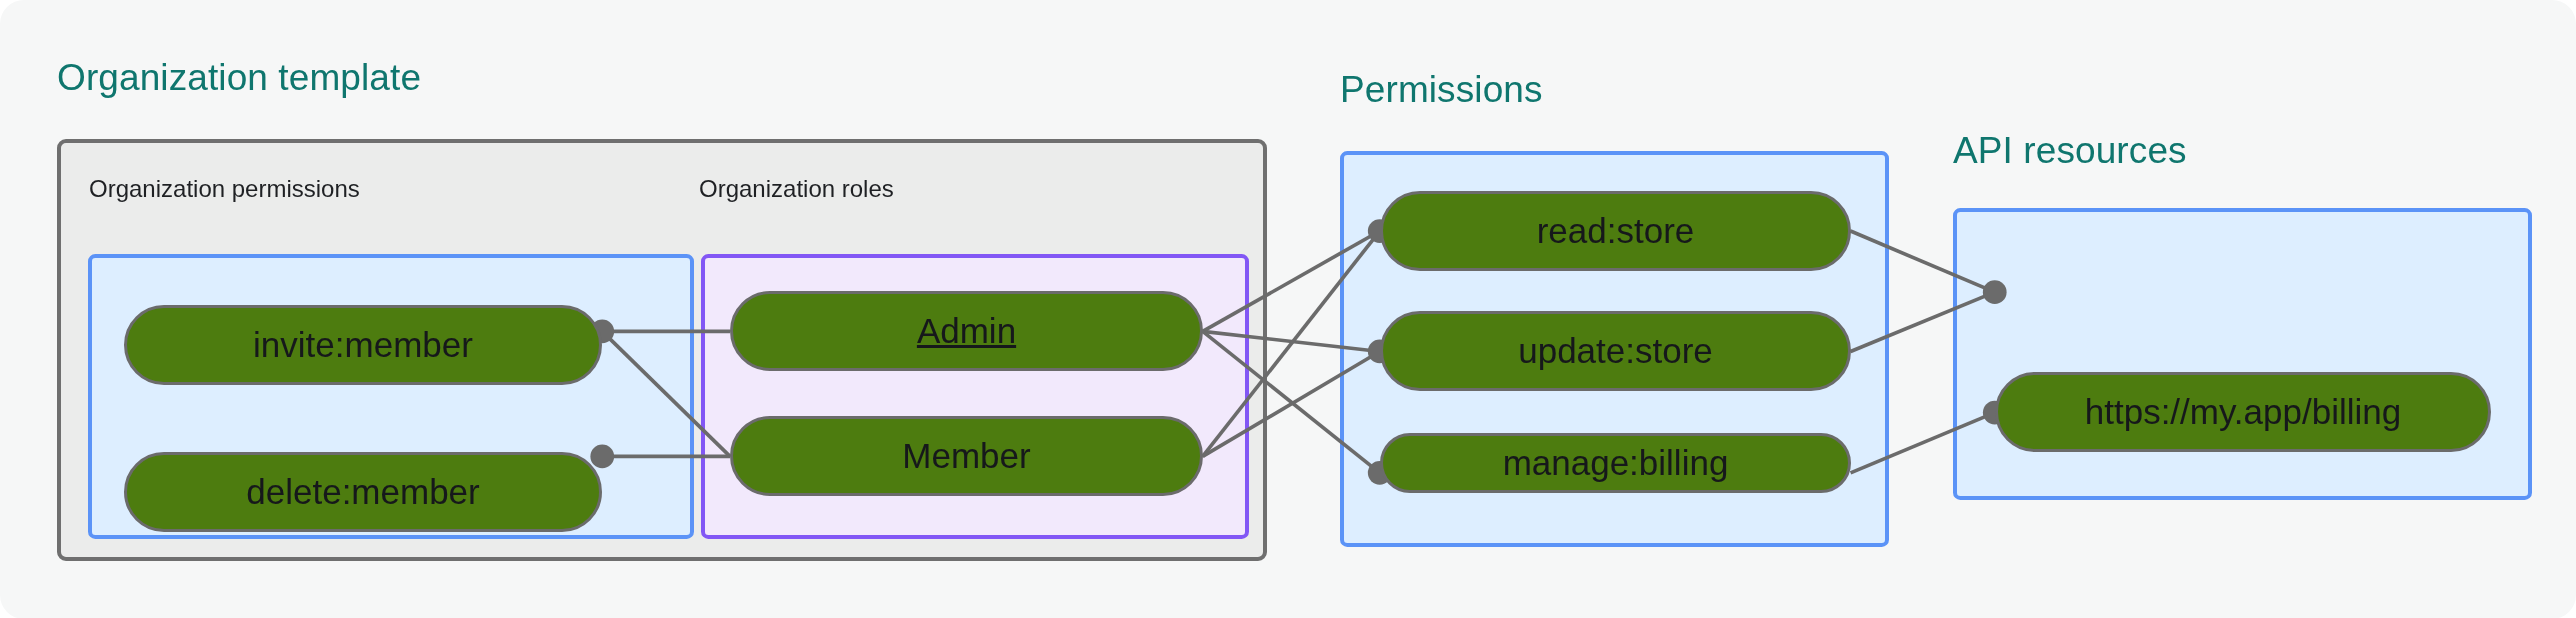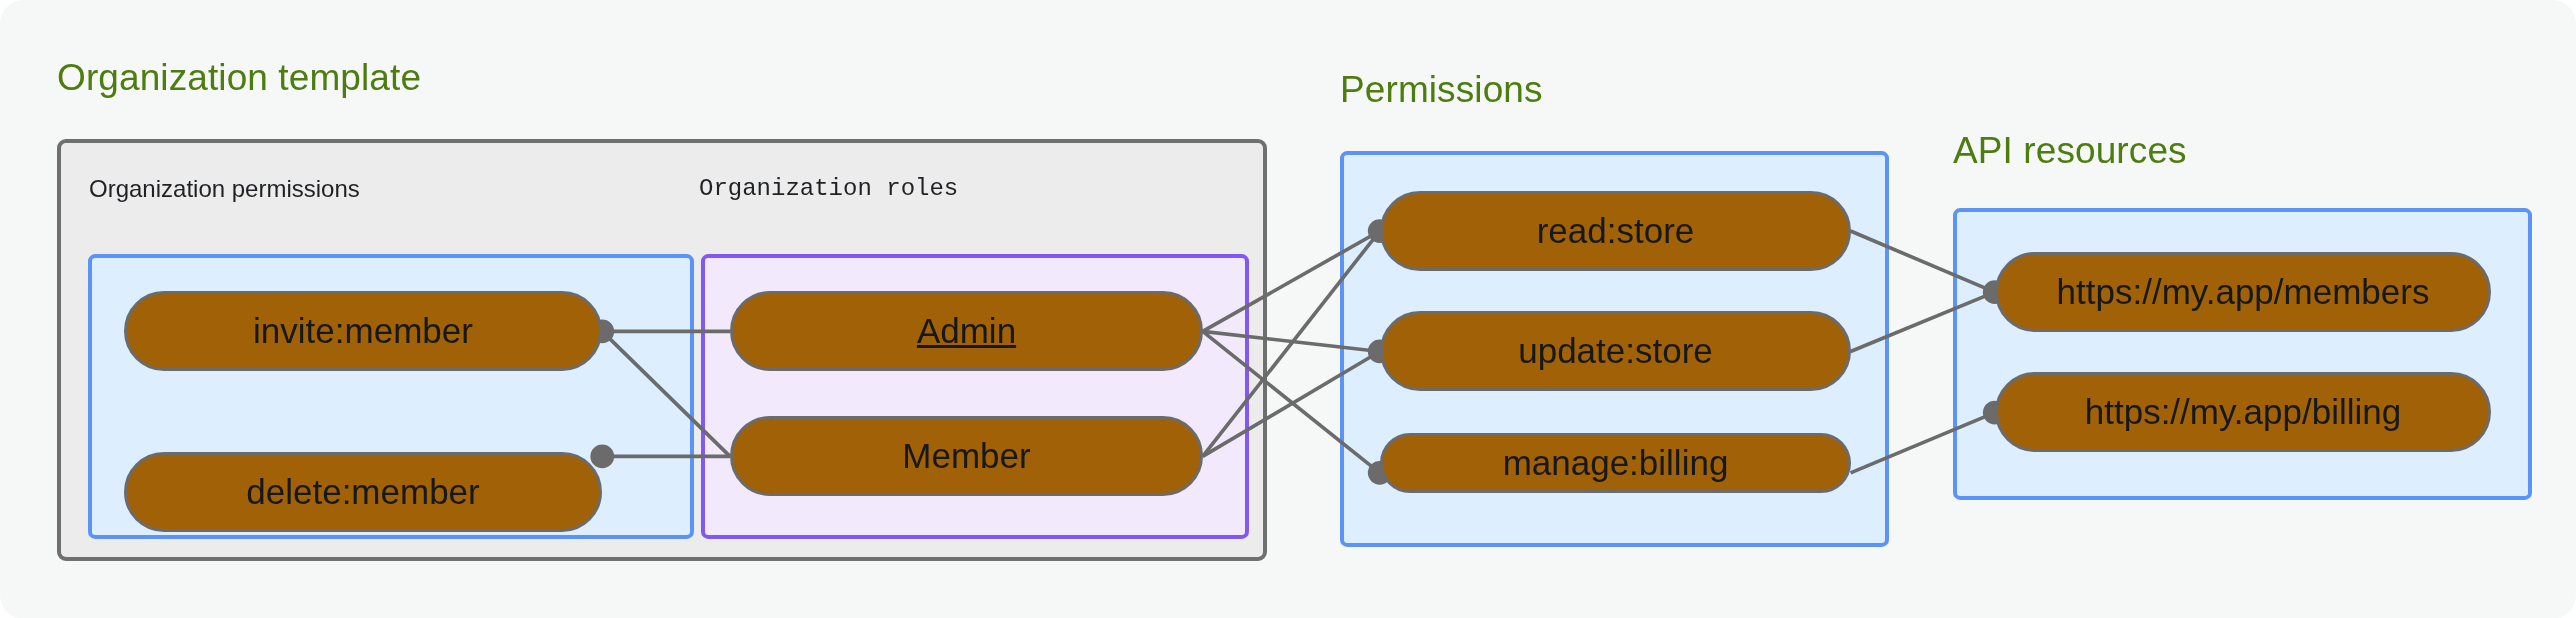--- a/index.html
+++ b/index.html
@@ -1,43 +1,43 @@
 <!DOCTYPE html>
 <html style="font-size:14.6px"><head>
 <meta charset="utf-8">
 <style>
   html,body{margin:0;padding:0;background:#ffffff;}
   body{font-family:"Liberation Sans",sans-serif;}
   #canvas{position:relative;width:2576px;height:619px;background:#f6f7f7;border-radius:24px;overflow:hidden;}
-  .grp-label{position:absolute;font-size:37px;color:#4d7c0f;white-space:nowrap;letter-spacing:0.1px;text-align:right;}
+  .grp-label{position:absolute;font-size:37px;color:#0f766e;white-space:nowrap;letter-spacing:0.1px;text-align:right;}
   .box{position:absolute;box-sizing:border-box;}
   .box-template{background:#ebeceb;border:4.6px solid #6f6f6f;border-radius:9px;}
   .box-blue{background:#ddeeff;border:4.6px solid #5b93f7;border-radius:7.3px;}
   .box-purple{background:#f2e9fc;border:4.6px solid #8257f5;border-radius:7.3px;}
   .sub-label{position:absolute;font-size:24px;color:#1f2124;white-space:nowrap;}
-  .pill{position:absolute;box-sizing:border-box;background:#a16207;border:3.7px solid #6b6b6b;
+  .pill{position:absolute;box-sizing:border-box;background:#4d7c0f;border:3.7px solid #6b6b6b;
         border-radius:912px;display:flex;align-items:center;justify-content:center;
         font-size:35px;color:#16181b;white-space:nowrap;}
   #wires{position:absolute;left:0;top:0;width:2576px;height:619px;pointer-events:none;}
   .wire{stroke:#6b6b6b;stroke-width:4;fill:none;}
   .dot{fill:#6b6b6b;}
 </style>
 </head>
 <body>
 
 <div id="canvas">
 
   <div class="grp-label" style="left:57px;top:57px;">Organization template</div>
   <div class="grp-label" style="left:1340px;top:69px;">Permissions</div>
   <div class="grp-label" style="left:1953px;top:130px;">API resources</div>
 
   <div class="box box-template" style="left:57px;top:139px;width:1210px;height:422px;"></div>
 
   <div class="sub-label" style="left:89px;top:175px;">Organization permissions</div>
-  <div class="sub-label" style="left:699px;top:175px;font-family:Liberation Mono, monospace;">Organization roles</div>
+  <div class="sub-label" style="left:699px;top:175px;">Organization roles</div>
 
   <div class="box box-blue" style="left:88px;top:254px;width:606px;height:285px;"></div>
   <div class="box box-purple" style="left:701px;top:254px;width:548px;height:285px;"></div>
 
   <div class="box box-blue" style="left:1340px;top:151px;width:549px;height:396px;"></div>
 
   <div class="box box-blue" style="left:1953px;top:208px;width:579px;height:292px;"></div>
 
   <svg id="wires" viewBox="0 0 2823 678">
 
@@ -57,27 +57,26 @@
 
     <circle class="dot" cx="660" cy="363" r="13"></circle>
     <circle class="dot" cx="660" cy="500" r="13"></circle>
     <circle class="dot" cx="1512" cy="253" r="13"></circle>
     <circle class="dot" cx="1512" cy="385" r="13"></circle>
     <circle class="dot" cx="1512" cy="518" r="13"></circle>
     <circle class="dot" cx="2186" cy="320" r="13"></circle>
     <circle class="dot" cx="2186" cy="452" r="13"></circle>
   </svg>
 
-  <div class="pill" style="left:124px;top:291px;width:478px;height:80px;">invite:member</div>
+  <div class="pill" style="left:124px;top:305px;width:478px;height:80px;">invite:member</div>
   <div class="pill" style="left:124px;top:416px;width:478px;height:80px;margin-top:36px;">delete:member</div>
 
   <div class="pill" style="left:730px;top:291px;width:473px;height:80px;text-decoration:underline;">Admin</div>
   <div class="pill" style="left:730px;top:416px;width:473px;height:80px;">Member</div>
 
   <div class="pill" style="left:1380px;top:191px;width:471px;height:80px;">read:store</div>
   <div class="pill" style="left:1380px;top:311px;width:471px;height:80px;">update:store</div>
   <div class="pill" style="left:1380px;top:433px;width:471px;height:60px;">manage:billing</div>
 
-  <div class="pill" style="left:1995px;top:252px;width:496px;height:80px;">https://my.app/members</div>
   <div class="pill" style="left:1995px;top:372px;width:496px;height:80px;">https://my.app/billing</div>
 
 </div>
 
 
 </body></html>

